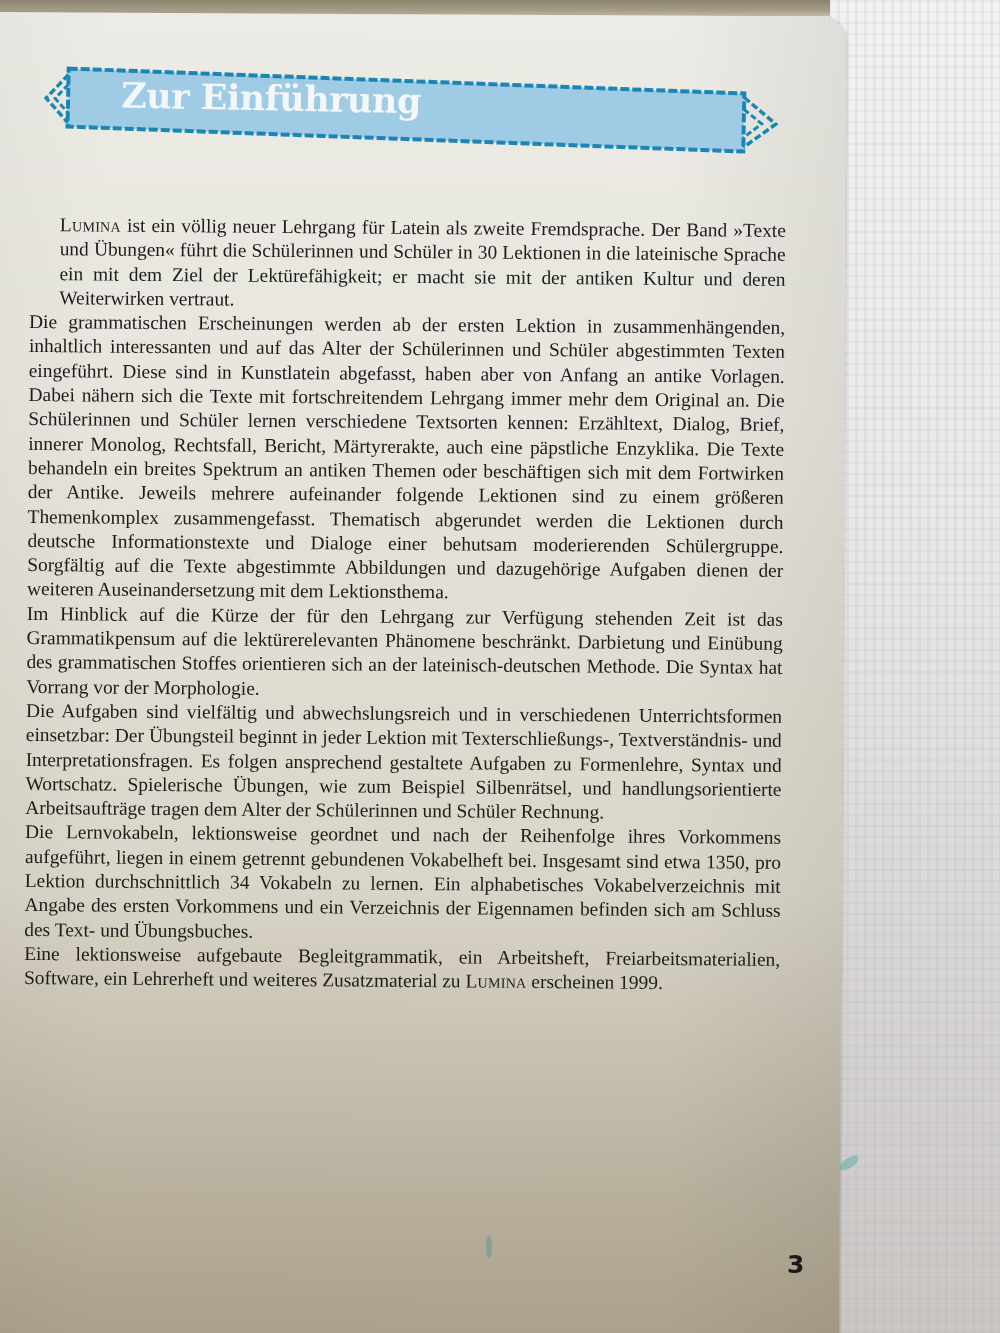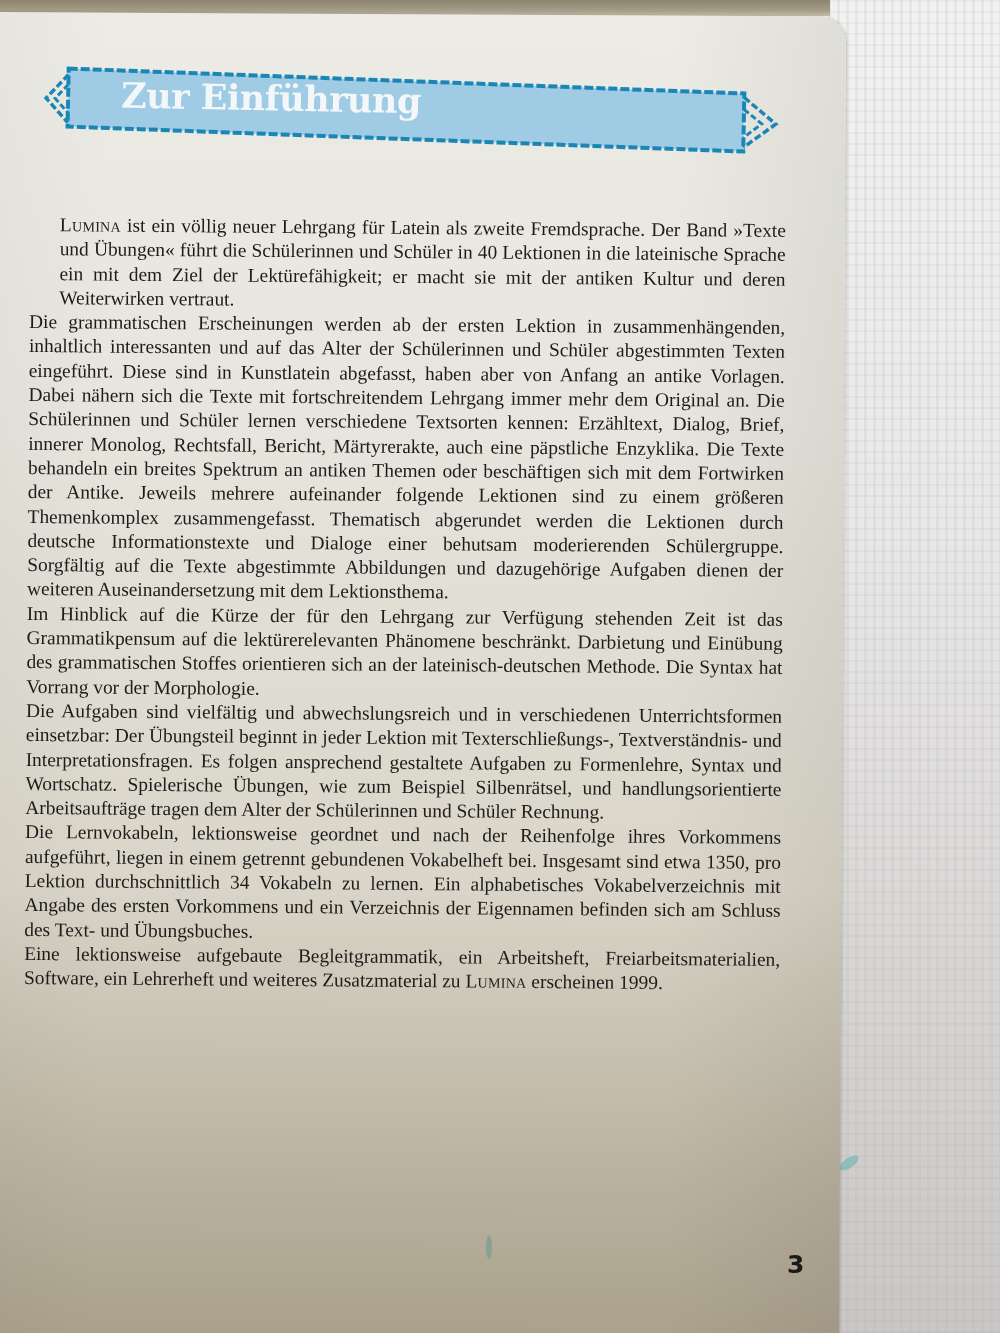--- a/index.html
+++ b/index.html
@@ -85,21 +85,21 @@
     <polyline points="28,12 6,36 28,60" fill="none" stroke="#1a86b5" stroke-width="3.5" stroke-dasharray="7,3"></polyline>
     <polyline points="28,22 15,36 28,50" fill="none" stroke="#1a86b5" stroke-width="3" stroke-dasharray="6,3"></polyline>
 
     <polyline points="704,22 736,48 704,72" fill="none" stroke="#1a86b5" stroke-width="3.5" stroke-dasharray="7,3"></polyline>
     <polyline points="704,34 722,48 704,62" fill="none" stroke="#1a86b5" stroke-width="3" stroke-dasharray="6,3"></polyline>
   </svg>
   <div class="banner-title">Zur Einführung</div>
 </div>
 
 <div class="text">
-  <p class="first"><span class="sc">Lumina</span><span> ist ein völlig neuer Lehrgang für Latein als zweite Fremdsprache. Der Band »Texte und Übungen« führt die Schülerinnen und Schüler in 40 Lektionen in die lateinische Sprache ein mit dem Ziel der Lektürefähigkeit; er macht sie mit der antiken Kultur und deren Weiterwirken vertraut.</span></p>
+  <p class="first"><span class="sc">Lumina</span><span> ist ein völlig neuer Lehrgang für Latein als zweite Fremdsprache. Der Band »Texte und Übungen« führt die Schülerinnen und Schüler in 30 Lektionen in die lateinische Sprache ein mit dem Ziel der Lektürefähigkeit; er macht sie mit der antiken Kultur und deren Weiterwirken vertraut.</span></p>
   <p>Die grammatischen Erscheinungen werden ab der ersten Lektion in zusammenhängenden, inhaltlich interessanten und auf das Alter der Schülerinnen und Schüler abgestimmten Texten eingeführt. Diese sind in Kunstlatein abgefasst, haben aber von Anfang an antike Vorlagen. Dabei nähern sich die Texte mit fortschreitendem Lehrgang immer mehr dem Original an. Die Schülerinnen und Schüler lernen verschiedene Textsorten kennen: Erzähltext, Dialog, Brief, innerer Monolog, Rechtsfall, Bericht, Märtyrerakte, auch eine päpstliche Enzyklika. Die Texte behandeln ein breites Spektrum an antiken Themen oder beschäftigen sich mit dem Fortwirken der Antike. Jeweils mehrere aufeinander folgende Lektionen sind zu einem größeren Themenkomplex zusammengefasst. Thematisch abgerundet werden die Lektionen durch deutsche Informationstexte und Dialoge einer behutsam moderierenden Schülergruppe. Sorgfältig auf die Texte abgestimmte Abbildungen und dazugehörige Aufgaben dienen der weiteren Auseinandersetzung mit dem Lektionsthema.</p>
   <p>Im Hinblick auf die Kürze der für den Lehrgang zur Verfügung stehenden Zeit ist das Grammatikpensum auf die lektürerelevanten Phänomene beschränkt. Darbietung und Einübung des grammatischen Stoffes orientieren sich an der lateinisch-deutschen Methode. Die Syntax hat Vorrang vor der Morphologie.</p>
   <p>Die Aufgaben sind vielfältig und abwechslungsreich und in verschiedenen Unterrichtsformen einsetzbar: Der Übungsteil beginnt in jeder Lektion mit Texterschließungs-, Textverständnis- und Interpretationsfragen. Es folgen ansprechend gestaltete Aufgaben zu Formenlehre, Syntax und Wortschatz. Spielerische Übungen, wie zum Beispiel Silbenrätsel, und handlungsorientierte Arbeitsaufträge tragen dem Alter der Schülerinnen und Schüler Rechnung.</p>
   <p>Die Lernvokabeln, lektionsweise geordnet und nach der Reihenfolge ihres Vorkommens aufgeführt, liegen in einem getrennt gebundenen Vokabelheft bei. Insgesamt sind etwa 1350, pro Lektion durchschnittlich 34 Vokabeln zu lernen. Ein alphabetisches Vokabelverzeichnis mit Angabe des ersten Vorkommens und ein Verzeichnis der Eigennamen befinden sich am Schluss des Text- und Übungsbuches.</p>
   <p><span>Eine lektionsweise aufgebaute Begleitgrammatik, ein Arbeitsheft, Freiarbeitsmaterialien, Software, ein Lehrerheft und weiteres Zusatzmaterial zu </span><span class="sc">Lumina</span><span> erscheinen 1999.</span></p>
 </div>
 
 <div class="ink-spot a"></div>
 <div class="ink-spot b"></div>
 

